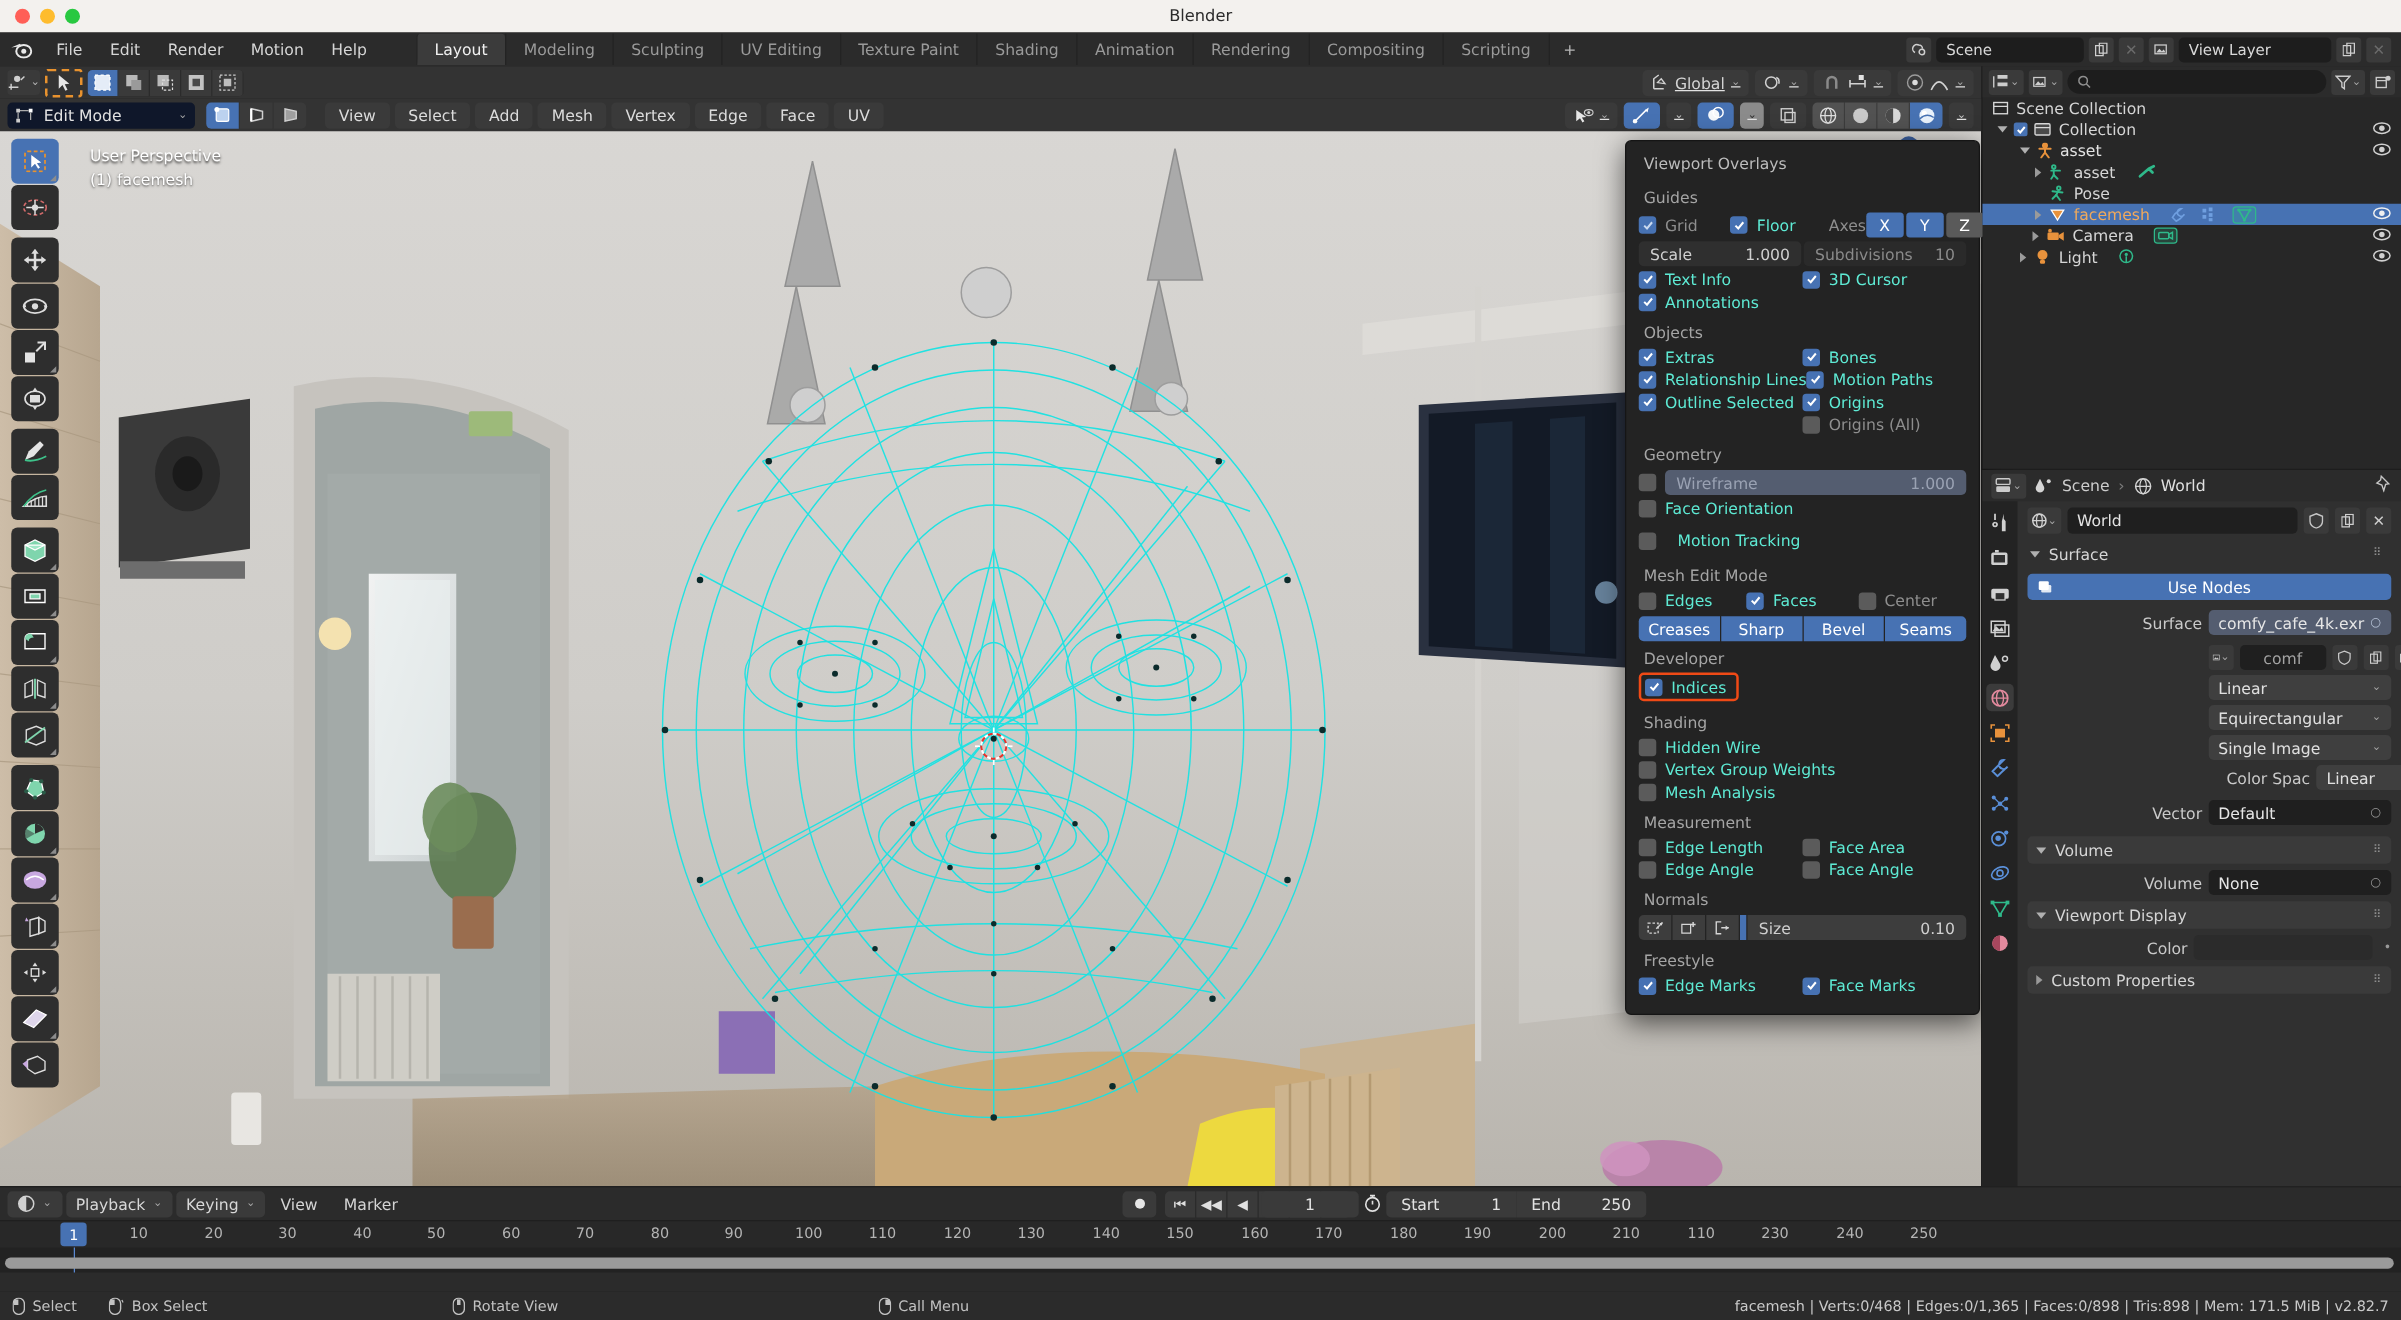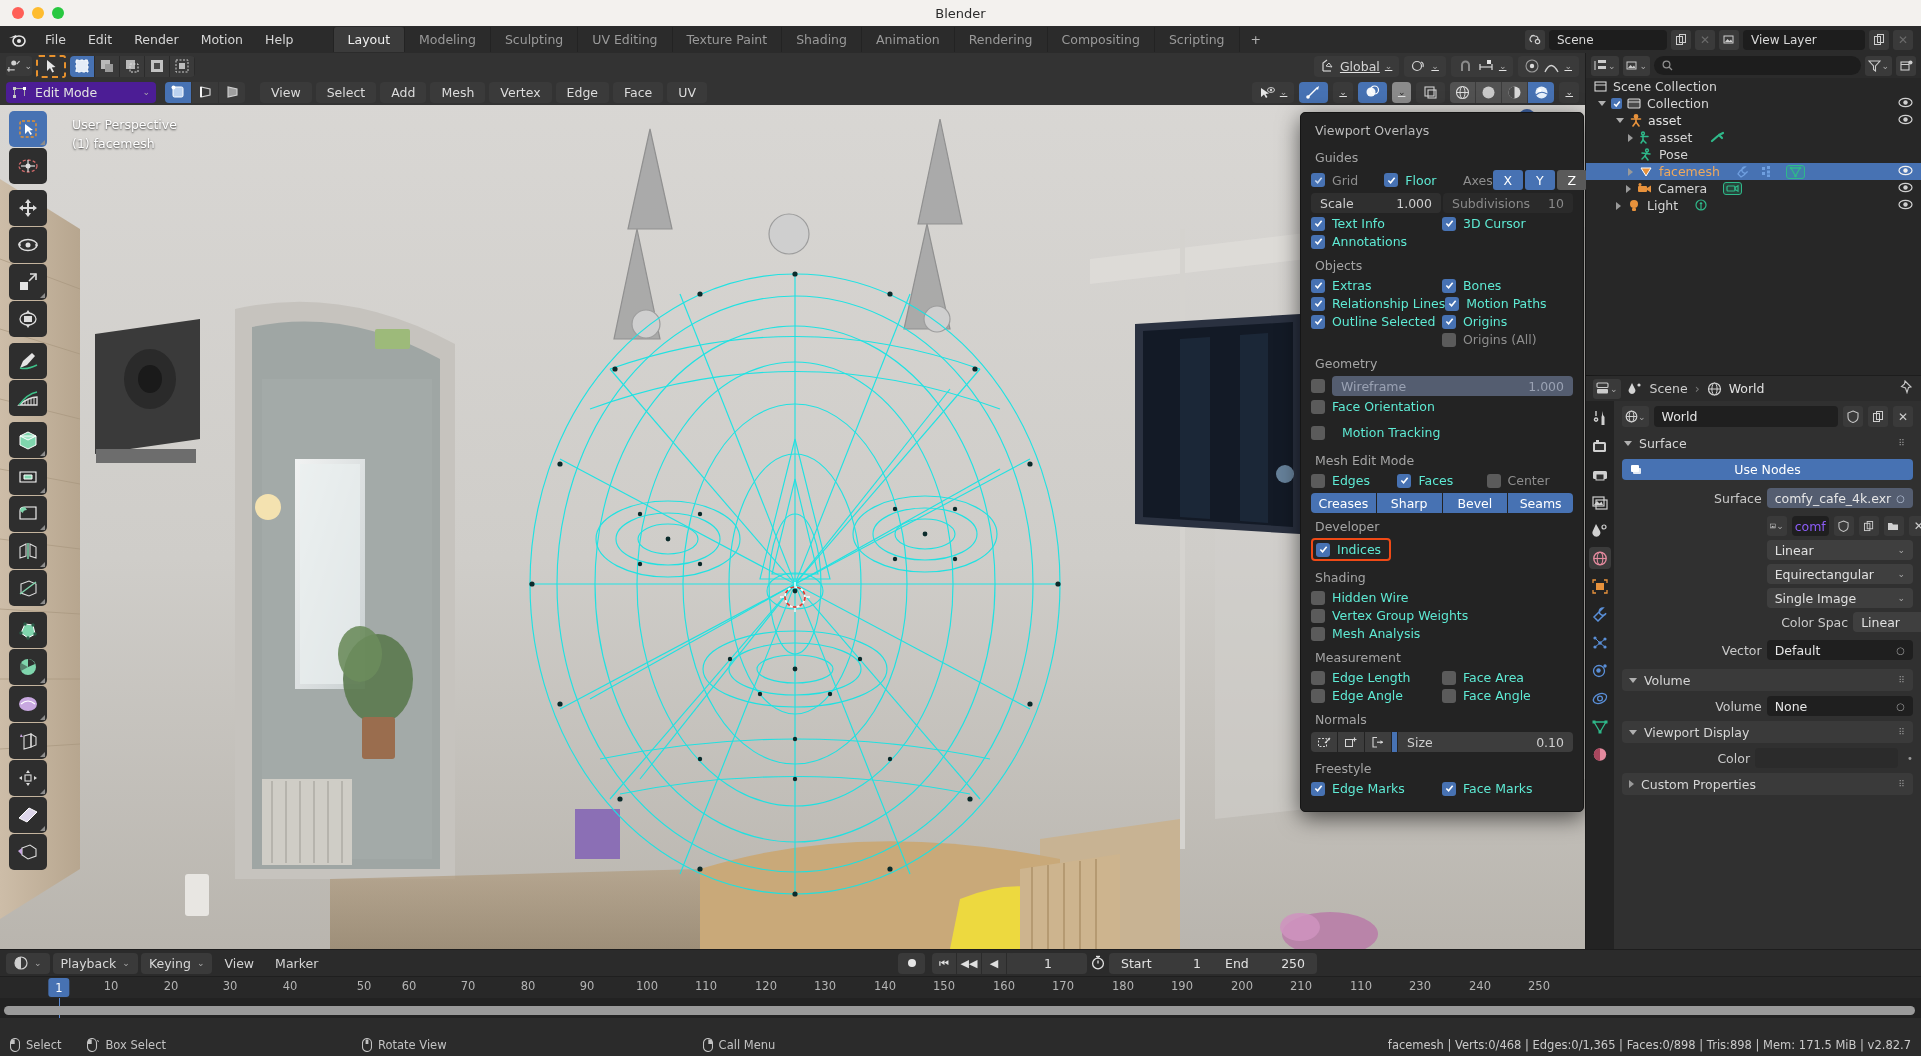--- a/index.html
+++ b/index.html
@@ -37,21 +37,21 @@
   .vp-hdr2 { position:absolute; left:0; top:79px; width:1585px; height:26px; background:#333333;
     display:flex; align-items:center; padding-left:6px; gap:5px;}
   .tool-ico { width:26px; height:20px; background:#3a3a3a; border-radius:3px; display:flex;
      align-items:center; justify-content:center; }
   .selgrp { display:flex; background:#2c2c2c; border-radius:4px; overflow:hidden; }
   .selgrp > div { width:25px; height:21px; display:flex; align-items:center; justify-content:center;
      background:#3a3a3a; border-right:1px solid #2b2b2b;}
   .selgrp > div.on { background:#4772b3; }
   .dashbox { border:2px dashed #e8922e; border-radius:3px; width:30px; height:23px;
      display:flex; align-items:center; justify-content:center; }
-  .modesel { background:#4c1d95; border-radius:4px; height:21px; display:flex; align-items:center;
+  .modesel { background:#0f172a; border-radius:4px; height:21px; display:flex; align-items:center;
      padding:0 6px; gap:7px; min-width:150px;}
   .mbtn { background:#3a3a3a; border-radius:4px; height:21px; display:flex; align-items:center;
      padding:0 11px; color:#dcdcdc; font-size:12.5px;}
   .vtxgrp { display:flex; gap:1px; margin-left:4px;}
   .vtxgrp > div { width:26px; height:21px; background:#3a3a3a; display:flex; align-items:center;
      justify-content:center; }
   .vtxgrp > div:first-child { border-radius:4px 0 0 4px; }
   .vtxgrp > div:last-child { border-radius:0 4px 4px 0; }
   .vtxgrp > div.on { background:#4772b3; }
   .hdr-right { margin-left:auto; display:flex; align-items:center; gap:5px; padding-right:6px;text-decoration:underline;}
@@ -1501,21 +1501,21 @@
 
       <div class="pr-row" style="margin-top:8px;">
         <span style="flex:0 0 48%;"></span>
         <div class="ibtn" style="height:20px;">
           <svg width="13" height="12" viewBox="0 0 13 12">
               <rect x="1" y="2" width="10" height="8" fill="none" stroke="#ccc" stroke-width="1"></rect>
               <path d="M2 9 L5 5.5 L7 7.5 L8.5 6 L10 9Z" fill="#ccc"></path>
             </svg>
           <span style="font-size:9px; color:#aaa;">⌄</span>
         </div>
-        <div style="background:#1f1f1f; border-radius:4px; height:20px; display:flex; align-items:center; padding:0 3px; color:#8b5cf6; font-size:12.5px;">comf</div>
+        <div style="background:#1f1f1f; border-radius:4px; height:20px; display:flex; align-items:center; padding:0 19px; color:#a3a3a3; font-size:12.5px;">comf</div>
         <div class="ibtn" style="height:20px;">
           <svg width="11" height="12" viewBox="0 0 12 13">
               <path d="M6 1 L11 3 L11 7 Q11 11 6 12.5 Q1 11 1 7 L1 3Z" fill="none" stroke="#c6c6c6" stroke-width="1.1"></path>
             </svg>
         </div>
         <div class="ibtn" style="height:20px;">
           <svg width="10" height="11" viewBox="0 0 11 12">
               <rect x="0.5" y="2.5" width="6" height="8" fill="none" stroke="#cfcfcf" stroke-width="1"></rect>
               <rect x="3.5" y="0.5" width="6" height="8" fill="none" stroke="#cfcfcf" stroke-width="1"></rect>
             </svg>
@@ -1651,21 +1651,21 @@
           <span>250</span>
         </div>
       </div>
     </div>
 
     <div class="tl-ruler">
       <span class="tl-tick" style="left:111px;">10</span>
       <span class="tl-tick" style="left:171px;">20</span>
       <span class="tl-tick" style="left:230px;">30</span>
       <span class="tl-tick" style="left:290px;">40</span>
-      <span class="tl-tick" style="left:364px;">50</span>
+      <span class="tl-tick" style="left:349px;">50</span>
       <span class="tl-tick" style="left:409px;">60</span>
       <span class="tl-tick" style="left:468px;">70</span>
       <span class="tl-tick" style="left:528px;">80</span>
       <span class="tl-tick" style="left:587px;">90</span>
       <span class="tl-tick" style="left:647px;">100</span>
       <span class="tl-tick" style="left:706px;">110</span>
       <span class="tl-tick" style="left:766px;">120</span>
       <span class="tl-tick" style="left:825px;">130</span>
       <span class="tl-tick" style="left:885px;">140</span>
       <span class="tl-tick" style="left:944px;">150</span>

